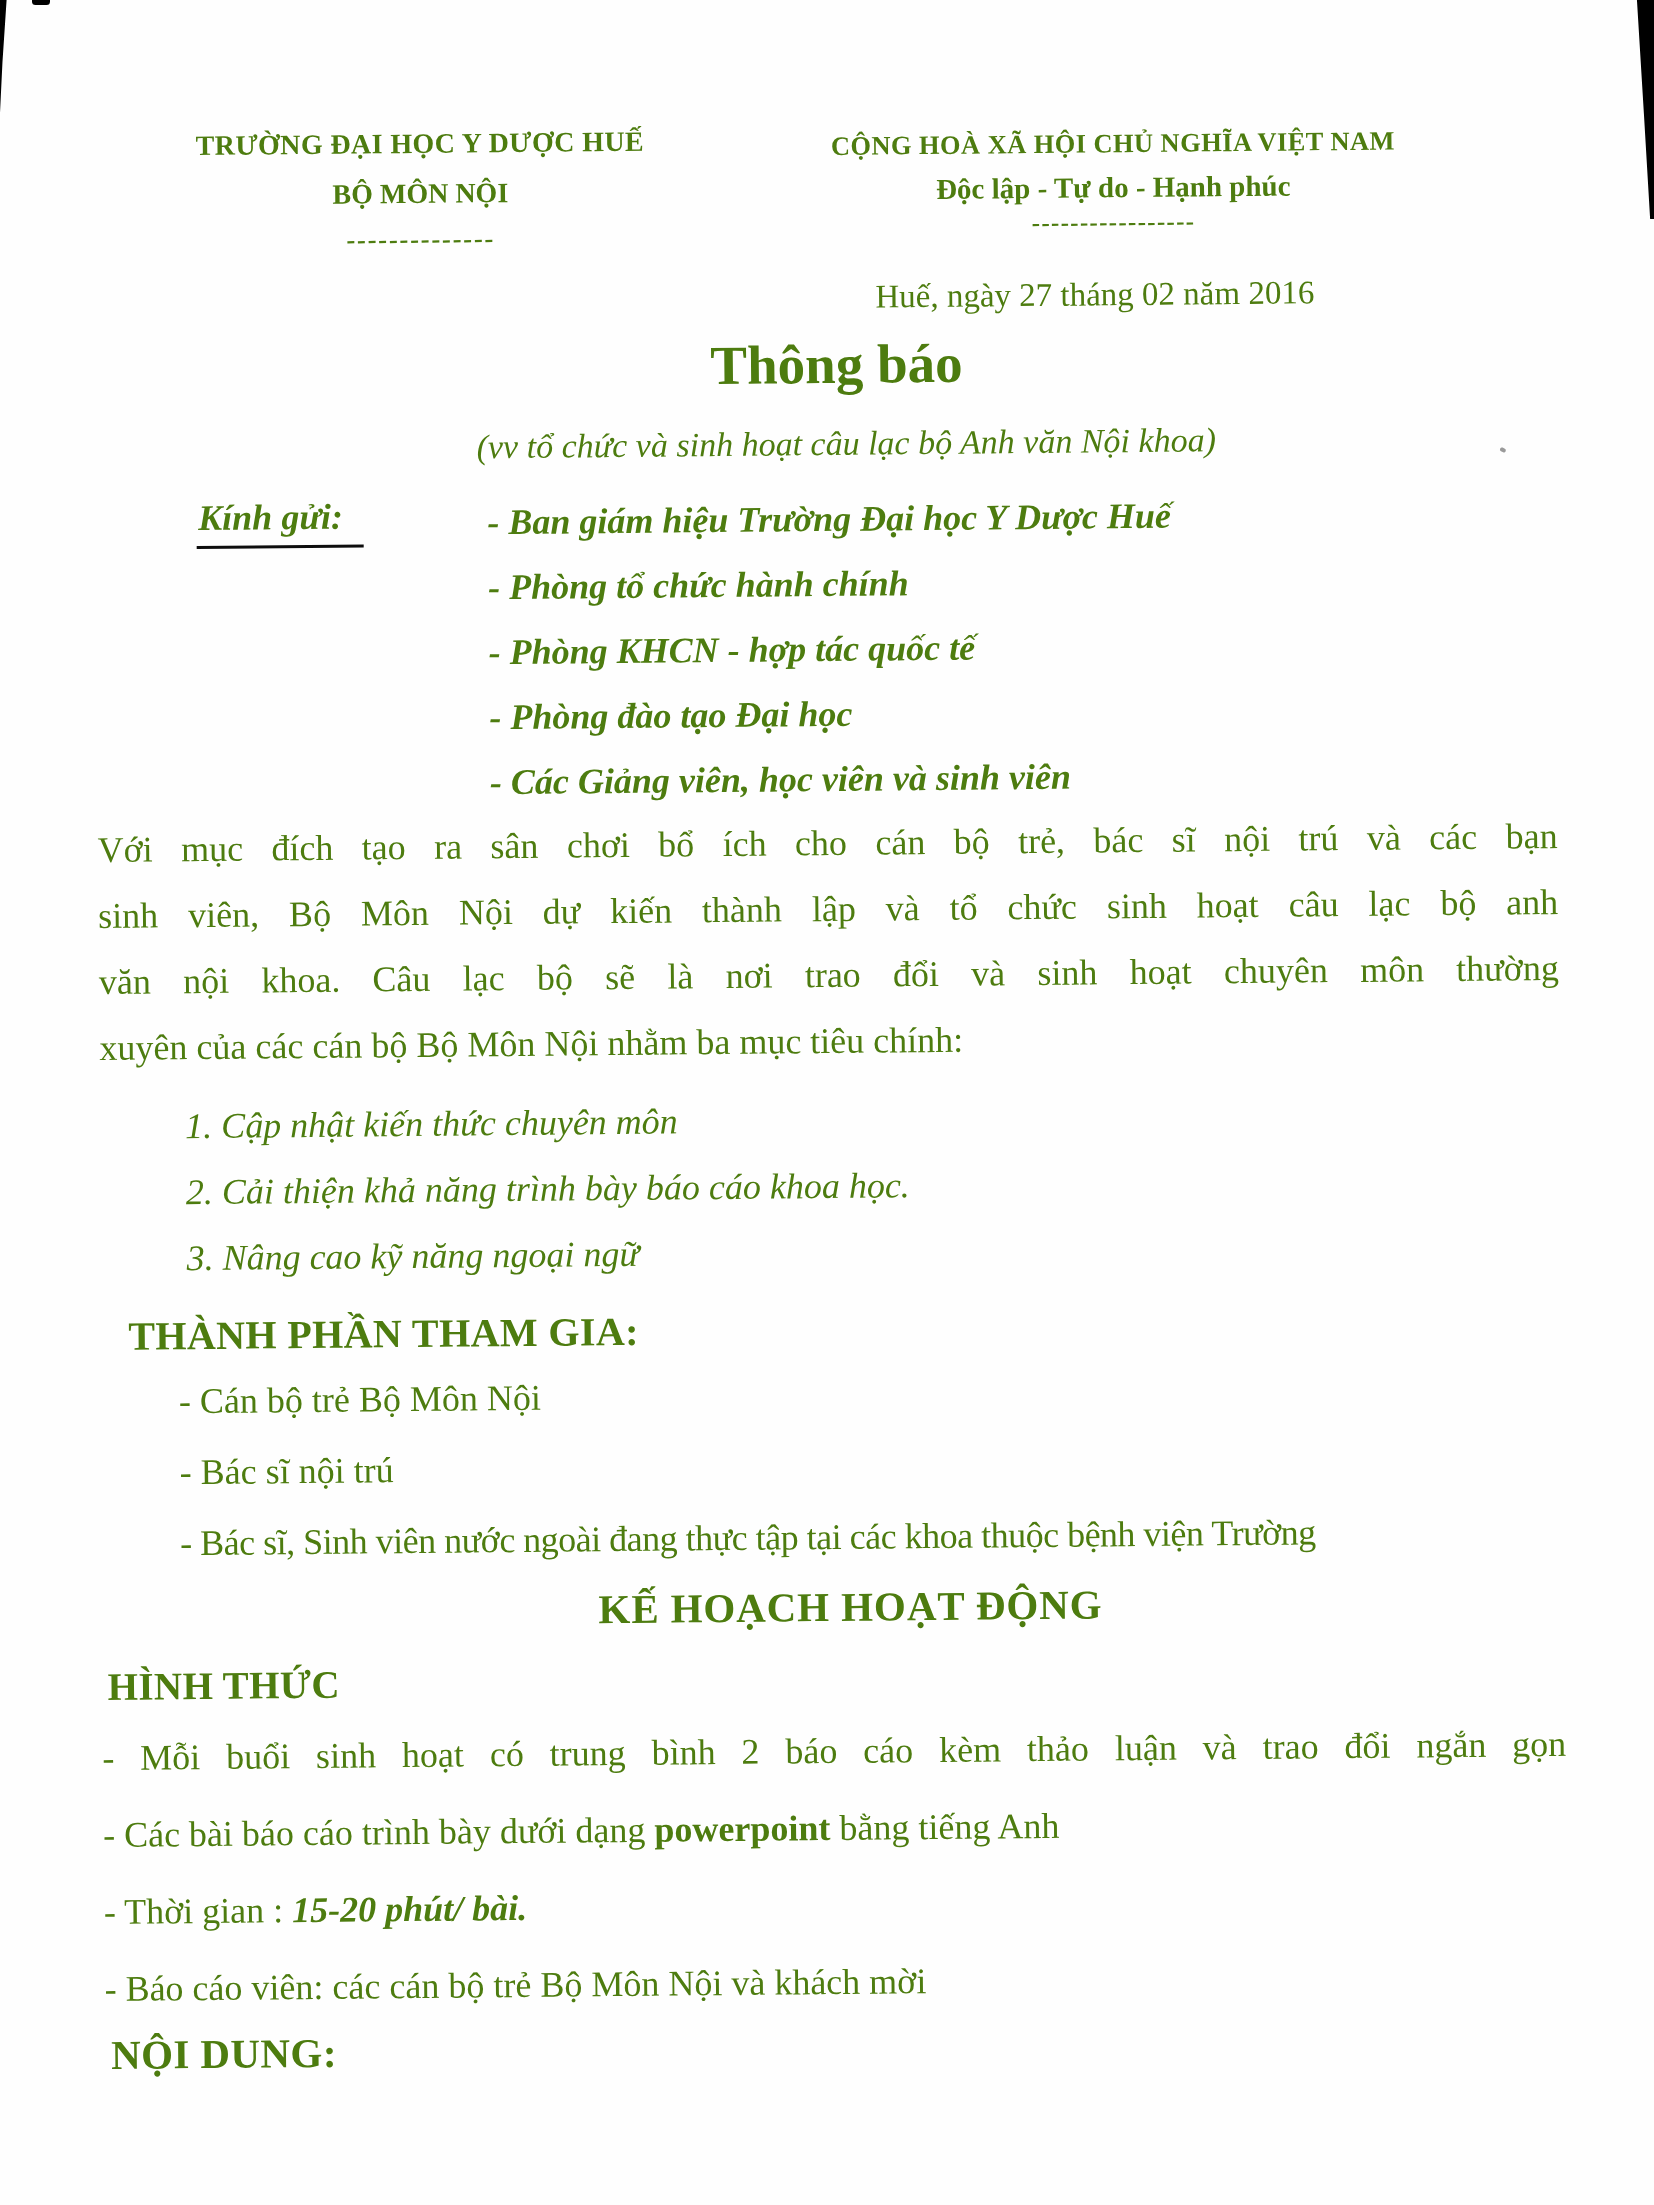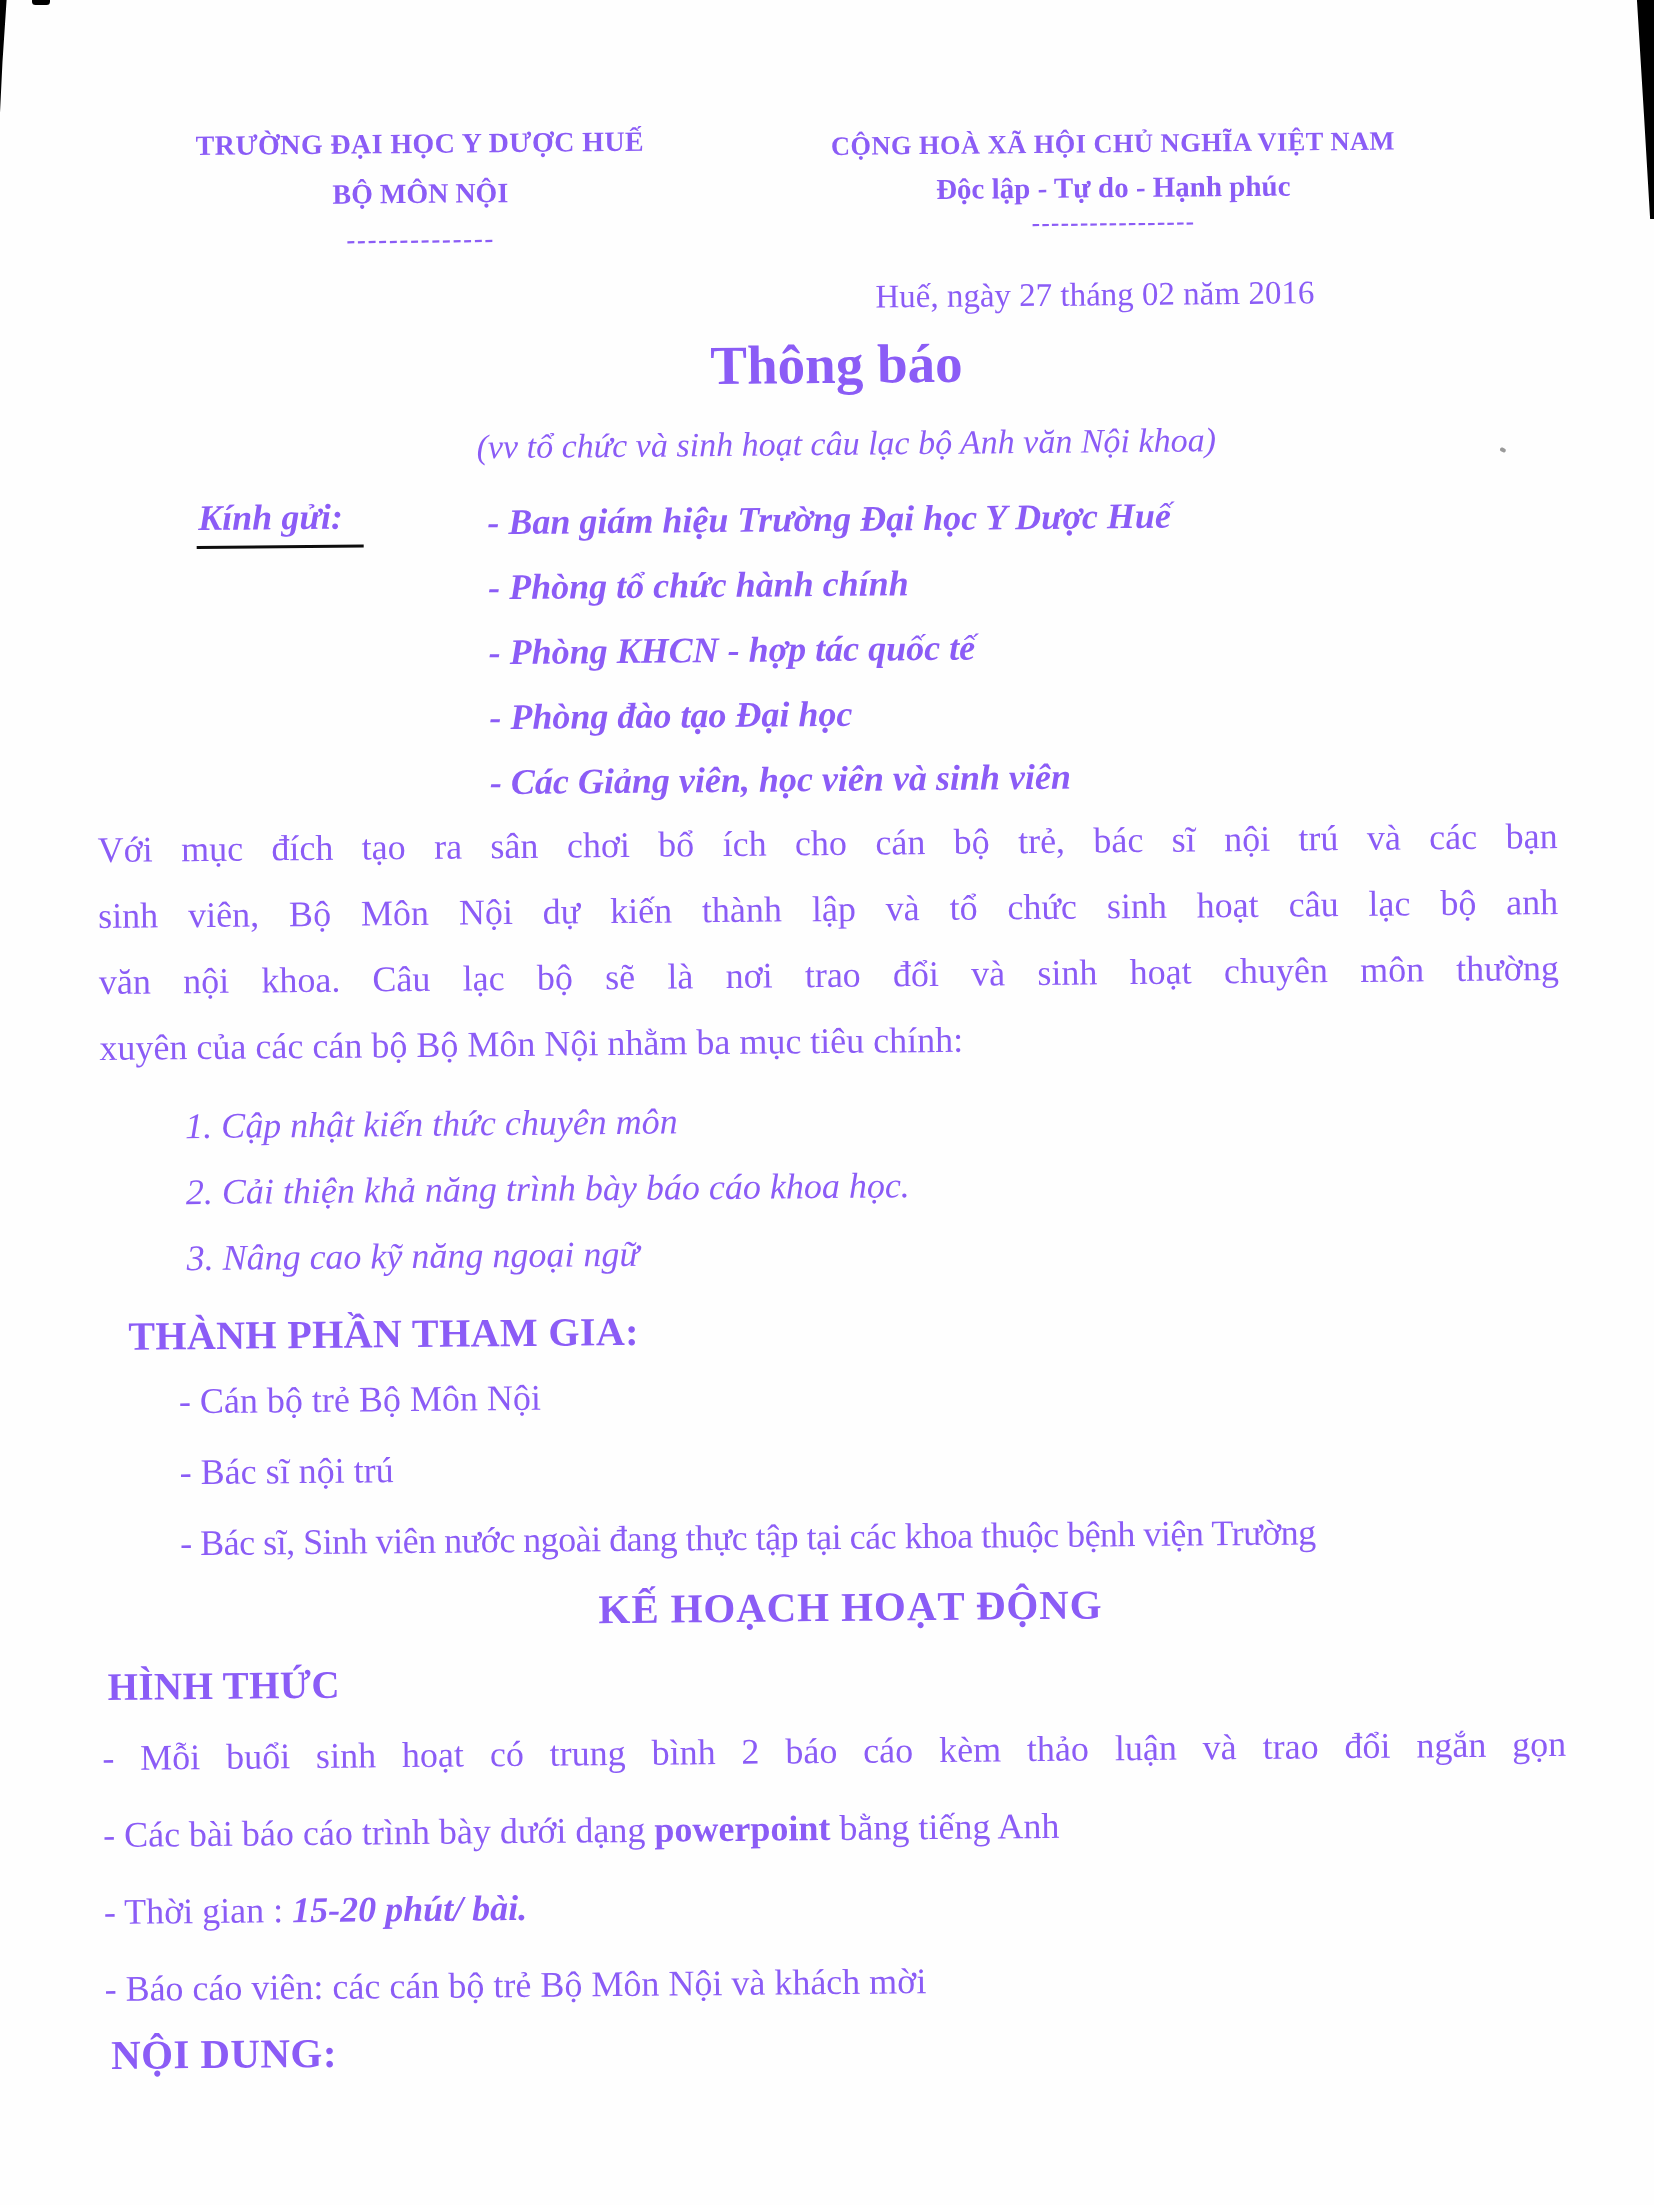--- a/index.html
+++ b/index.html
@@ -2,21 +2,21 @@
 <html style="font-size:14px"><head>
 <meta charset="utf-8">
 <style>
   html,body{margin:0;padding:0;background:#e8e8e8;}
   #page{
     position:relative;
     width:1654px;height:2206px;
     background:#fefefe;
     overflow:hidden;
     font-family:"Liberation Serif","DejaVu Serif",serif;
-    color:#8b5cf6;
+    color:#4d7c0f;
   }
   #doc{
     position:absolute;inset:0;
     transform:rotate(-0.55deg);
     transform-origin:50% 45%;
   }
   .abs{position:absolute;}
   .nowrap{white-space:nowrap;}
 
   

